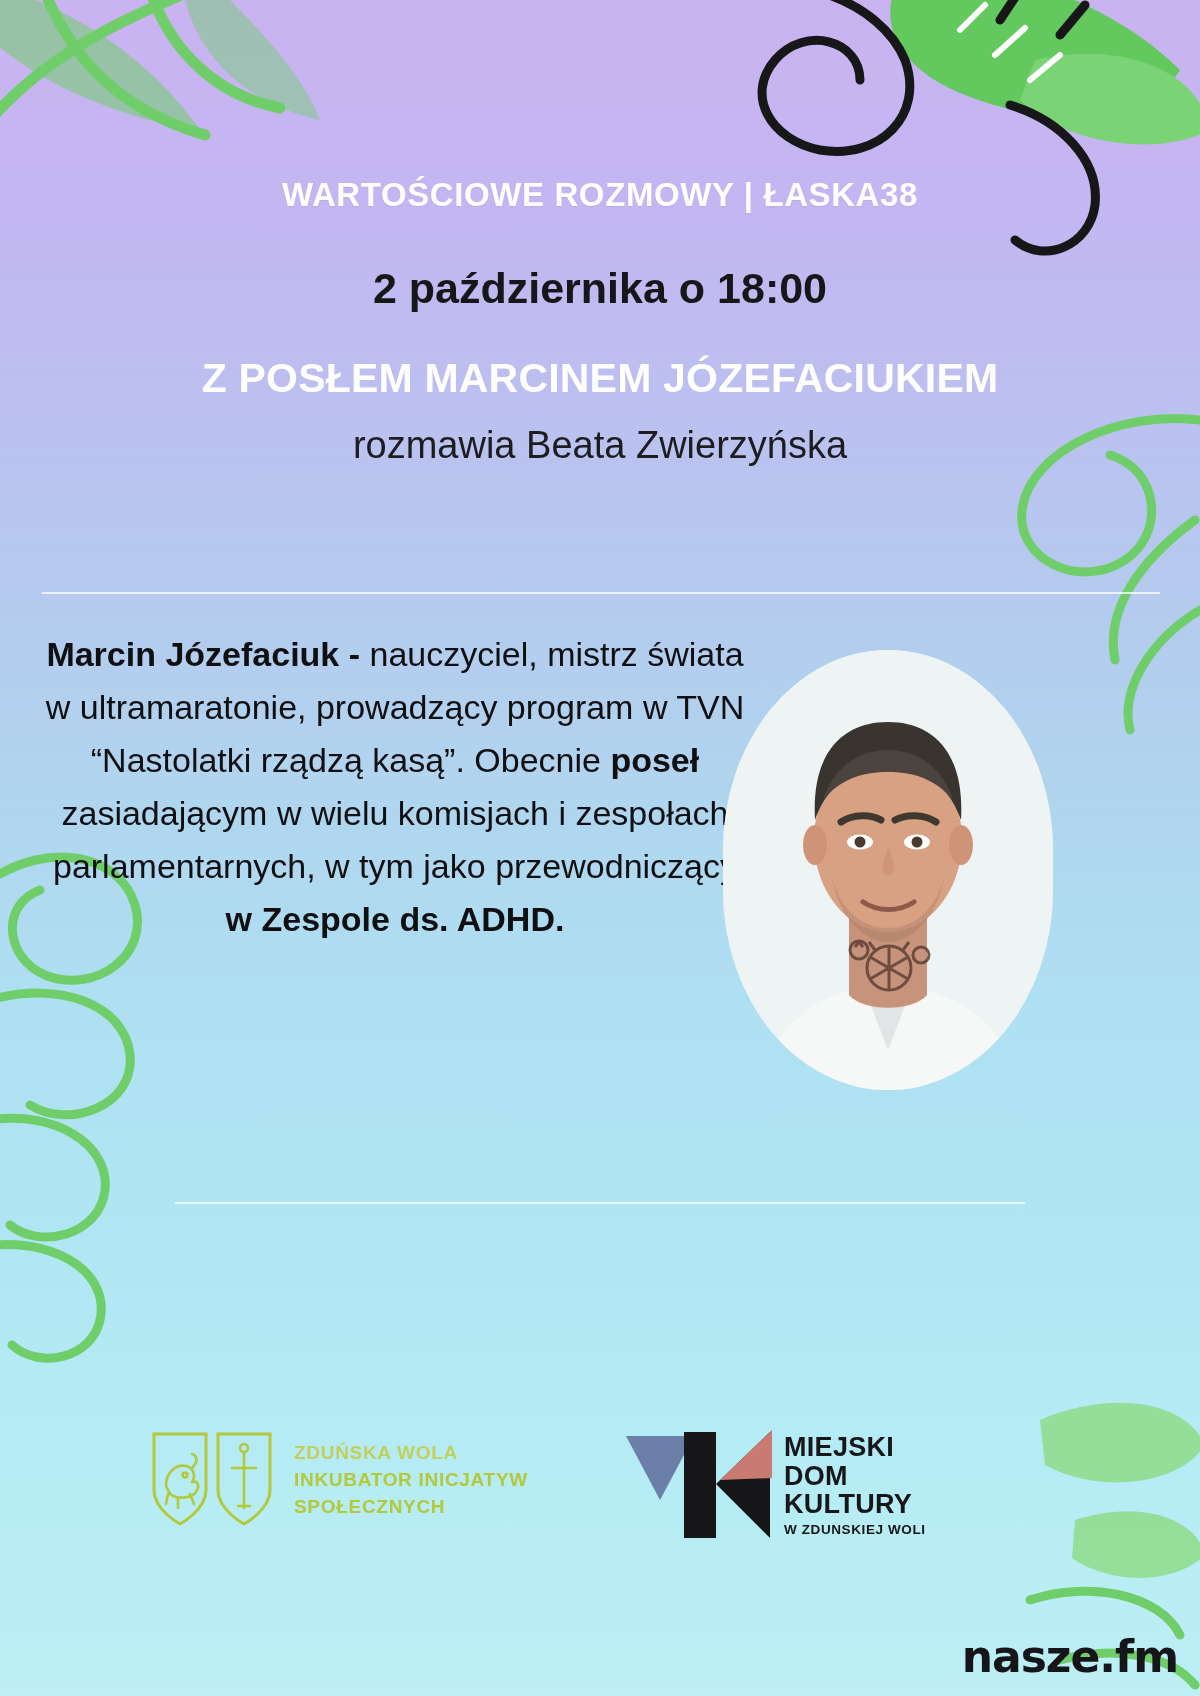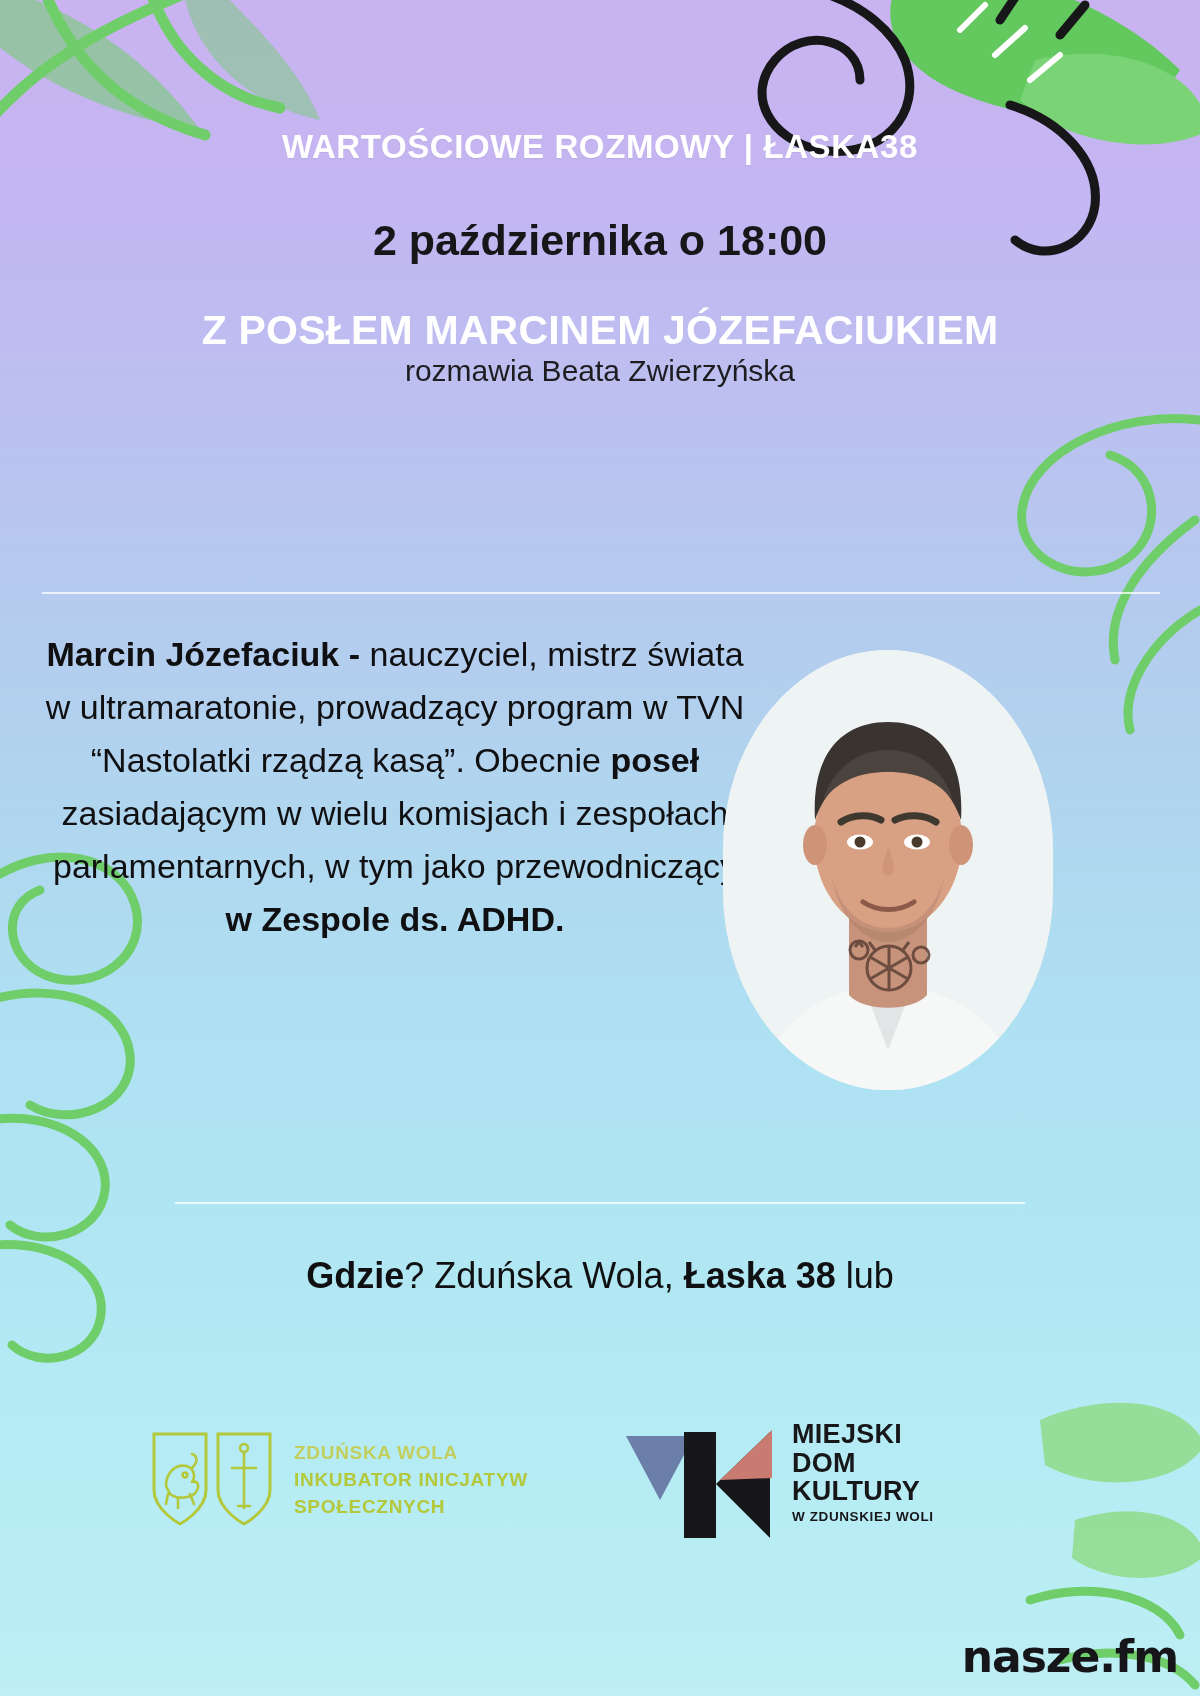--- a/index.html
+++ b/index.html
@@ -49,20 +49,21 @@
     left: 0;
     width: 1200px;
     text-align: center;
   }
   .kicker {
     font-size: 33px;
     font-weight: bold;
     letter-spacing: 0.6px;
     color: #ffffff;
     text-shadow: 0 1px 1px rgba(0,0,0,0.06);
+    margin-top: 48px;
   }
   .title {
     margin-top: 50px;
     font-size: 62px;
     font-weight: bold;
     color: #17171a;
     letter-spacing: -0.5px;
   }
   .date {
     margin-top: 50px;
@@ -72,21 +73,22 @@
   }
   .guest {
     margin-top: 42px;
     font-size: 41px;
     font-weight: bold;
     color: #ffffff;
     letter-spacing: 0.2px;
     white-space: nowrap;
   }
   .host {
-    font-size: 30px;
+    margin-top: 22px;
+    font-size: 38px;
     color: #1d1d20;
   }
 
   
   .divider {
     position: absolute;
     height: 2px;
     background: rgba(255,255,255,0.75);
   }
   .divider.top { top: 592px; left: 42px; width: 1118px; }
@@ -157,21 +159,22 @@
     line-height: 1.42;
     letter-spacing: 0.7px;
     text-align: left;
   }
   .ziis-text .t1 { color: #c2cf5e; font-weight: bold; }
   .logo-mdk {
     position: absolute;
     left: 620px;
     top: 0px;
     display: flex;
-    gap: 12px;
+    align-items: center;
+    gap: 4px;
   }
   .mdk-text {
     color: #17171a;
     font-size: 27px;
     font-weight: bold;
     line-height: 1.06;
     letter-spacing: 0.3px;
     text-align: left;
   }
   .mdk-sub {
@@ -297,23 +300,20 @@
 
       <path d="M140 252 C 155 262, 176 262, 191 252" stroke="#8c5a49" stroke-width="5" fill="none" stroke-linecap="round"></path>
 
       <path d="M108 225 C 118 275, 145 292, 165 292 C 185 292, 212 275, 222 225 C 212 262, 190 278, 165 278 C 140 278, 118 262, 108 225 Z" fill="#8d6552" opacity="0.25"></path>
     </svg>
   </div>
 
   <div class="divider bottom"></div>
 
   <div class="where">
-    <div class="line1">
-      <b>Gdzie</b><span>? Zduńska Wola, </span><b>Łaska 38</b><span> lub</span>
-    </div>
   </div>
 
   <div class="logos">
 
     <div class="logo-ziis">
       <svg width="130" height="105" viewBox="0 0 130 105" xmlns="http://www.w3.org/2000/svg">
         <g fill="none" stroke="#b4c83c" stroke-width="3">
           <path d="M6 6 H58 V62 C58 82, 32 96, 32 96 C32 96, 6 82, 6 62 Z"></path>
           <path d="M70 6 H122 V62 C122 82, 96 96, 96 96 C96 96, 70 82, 70 62 Z"></path>
         </g>

